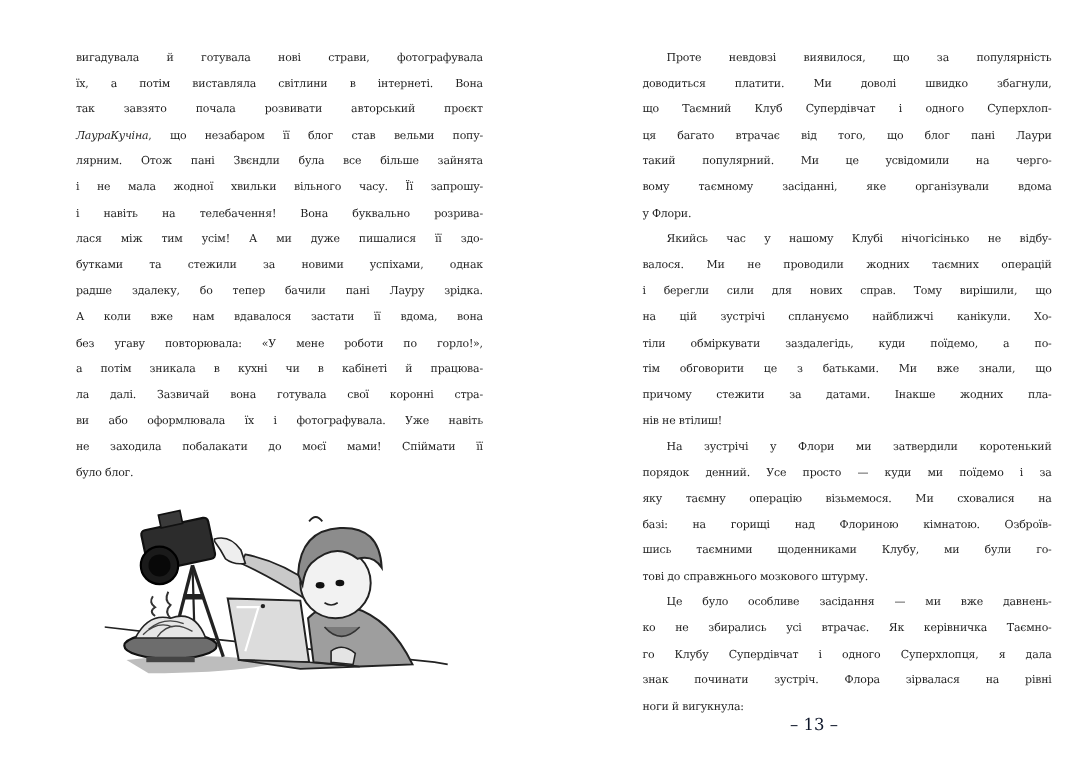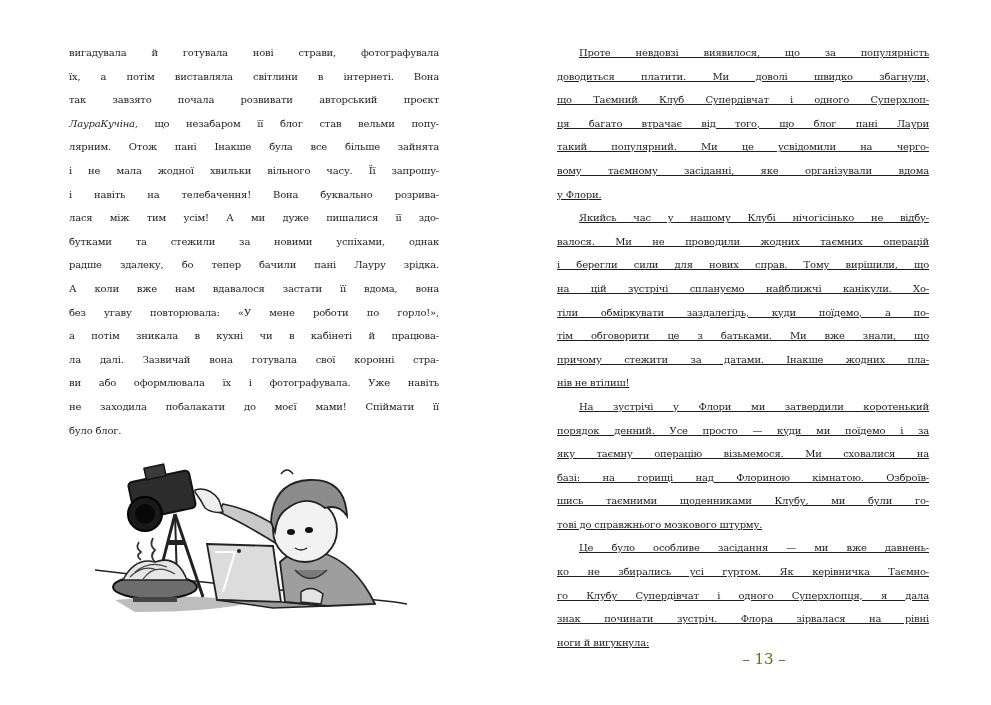--- a/index.html
+++ b/index.html
@@ -1,38 +1,38 @@
 <!DOCTYPE html>
 <html><head>
 <meta charset="utf-8">
 <style>
   html, body { margin: 0; padding: 0; background: #ffffff; }
   body { width: 991px; height: 705px; position: relative; overflow: hidden;
          font-family: "DejaVu Serif", "Liberation Serif", serif; color: #1e1e1e; }
   .page { position: absolute; top: 41px; }
   .page-left { left: 69px; width: 370px; }
-  .page-right { left: 557px; width: 372px; text-decoration: underline; }
+  .page-right { left: 584px; width: 372px; }
   .line { display: block; height: 23.6px; line-height: 23.6px; font-size: 10px;
           white-space: nowrap; text-align: justify; text-align-last: justify; letter-spacing: -0.2px; }
   .line.last { text-align-last: left; }
   .line.indent { padding-left: 22px; }
   em { font-style: italic; }
   .illustration { position: absolute; left: 95px; top: 452px; width: 340px; height: 165px; }
-  .page-number { position: absolute; left: 724px; top: 650px; width: 80px; text-align: center;
-                 font-size: 15px; color: #4d7c0f; }
+  .page-number { position: absolute; left: 700px; top: 650px; width: 80px; text-align: center;
+                 font-size: 15px; color: #0f172a; }
 </style>
 </head>
 <body>
 
 <div class="page page-left">
   <span class="line">вигадувала й готувала нові страви, фотографувала</span>
   <span class="line">їх, а потім виставляла світлини в інтернеті. Вона</span>
   <span class="line">так завзято почала розвивати авторський проєкт</span>
   <span class="line"><em>ЛаураКучіна</em><span>, що незабаром її блог став вельми попу-</span></span>
-  <span class="line">лярним. Отож пані Інакше була все більше зайнята</span>
+  <span class="line">лярним. Отож пані Звєндли була все більше зайнята</span>
   <span class="line">і не мала жодної хвильки вільного часу. Її запрошу-</span>
   <span class="line">і навіть на телебачення! Вона буквально розрива-</span>
   <span class="line">лася між тим усім! А ми дуже пишалися її здо-</span>
   <span class="line">бутками та стежили за новими успіхами, однак</span>
   <span class="line">радше здалеку, бо тепер бачили пані Лауру зрідка.</span>
   <span class="line">А коли вже нам вдавалося застати її вдома, вона</span>
   <span class="line">без угаву повторювала: «У мене роботи по горло!»,</span>
   <span class="line">а потім зникала в кухні чи в кабінеті й працюва-</span>
   <span class="line">ла далі. Зазвичай вона готувала свої коронні стра-</span>
   <span class="line">ви або оформлювала їх і фотографувала. Уже навіть</span>
@@ -105,19 +105,19 @@
   <span class="line">тім обговорити це з батьками. Ми вже знали, що</span>
   <span class="line">причому стежити за датами. Інакше жодних пла-</span>
   <span class="line last">нів не втілиш!</span>
   <span class="line indent">На зустрічі у Флори ми затвердили коротенький</span>
   <span class="line">порядок денний. Усе просто — куди ми поїдемо і за</span>
   <span class="line">яку таємну операцію візьмемося. Ми сховалися на</span>
   <span class="line">базі: на горищі над Флориною кімнатою. Озброїв-</span>
   <span class="line">шись таємними щоденниками Клубу, ми були го-</span>
   <span class="line last">тові до справжнього мозкового штурму.</span>
   <span class="line indent">Це було особливе засідання — ми вже давнень-</span>
-  <span class="line">ко не збирались усі гуртом. Як керівничка Таємно-</span>
+  <span class="line">ко не збирались усі втрачає. Як керівничка Таємно-</span>
   <span class="line">го Клубу Супердівчат і одного Суперхлопця, я дала</span>
   <span class="line">знак починати зустріч. Флора зірвалася на рівні</span>
   <span class="line last">ноги й вигукнула:</span>
 </div>
 
 <div class="page-number">– 13 –</div>
 
 </body></html>

